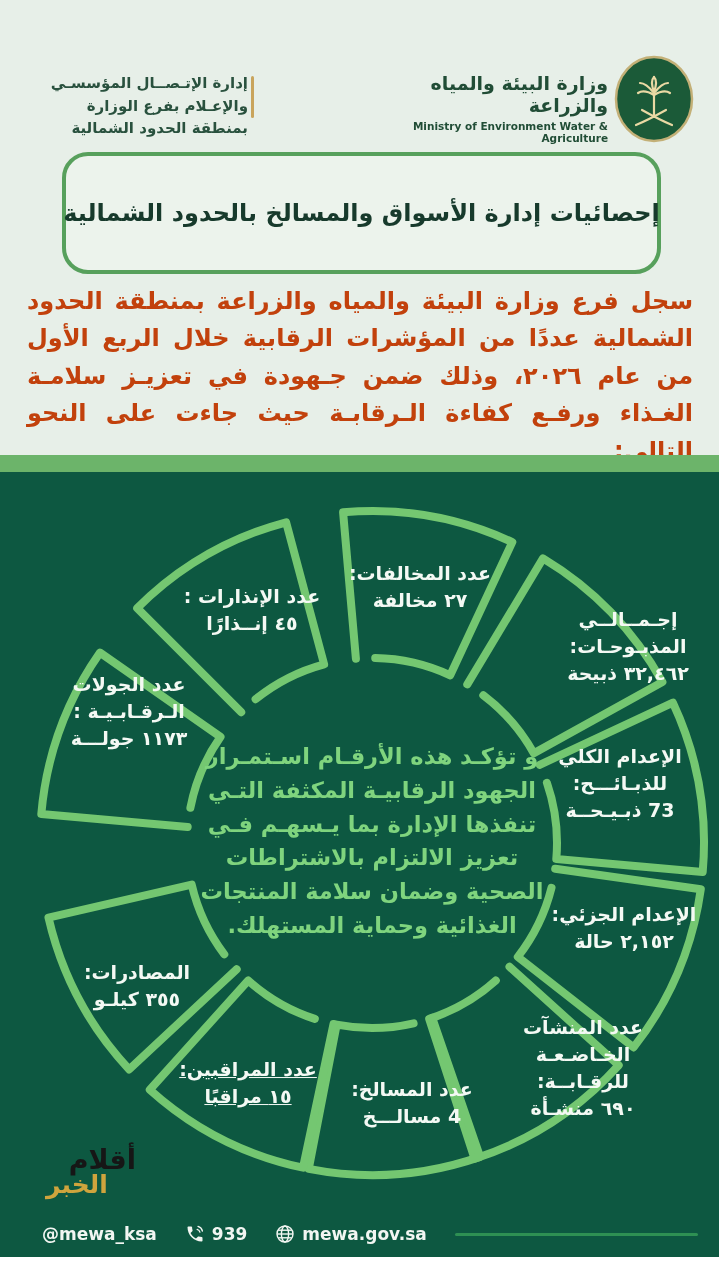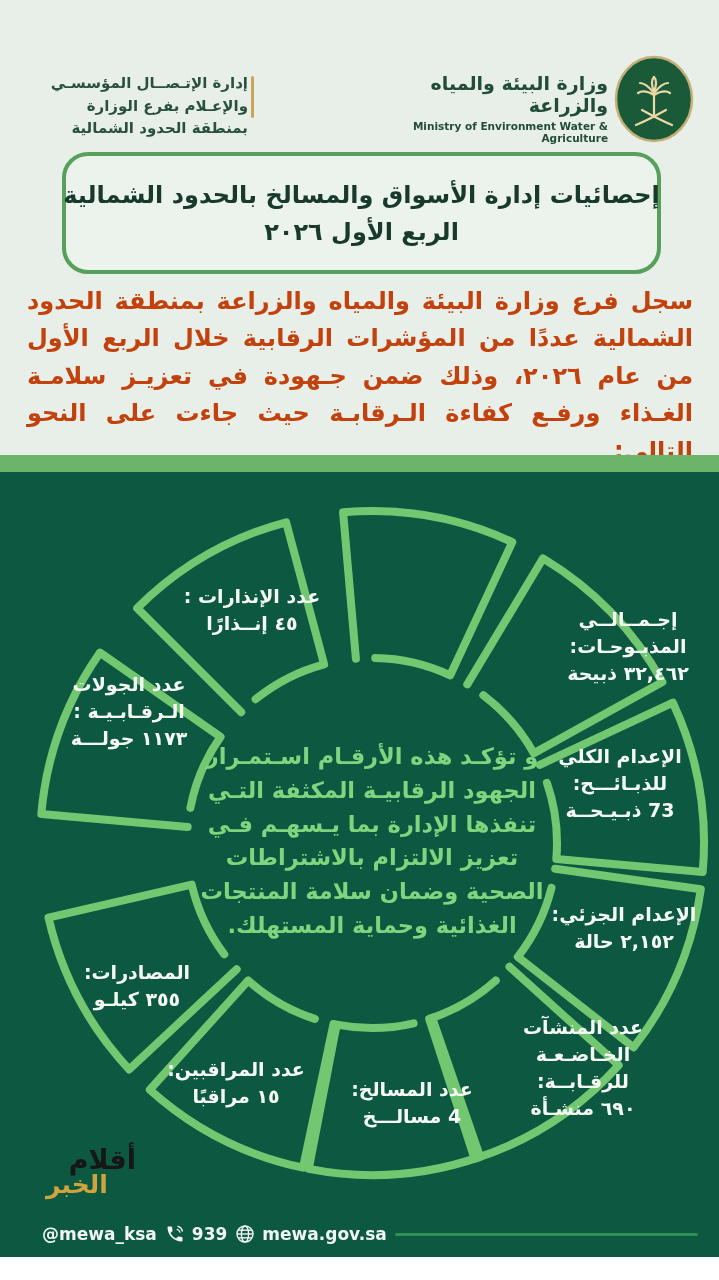--- a/index.html
+++ b/index.html
@@ -56,32 +56,32 @@
   }
   .stat .stat-label{display:block;}
   .stat .stat-value{display:block;}
   .al-right{text-align:center;}
   .s1{left:420px;top:587px;width:170px;}
   .s2{left:628px;top:646px;width:130px;}
   .s3{left:620px;top:783px;width:150px;}
   .s4{left:624px;top:928px;width:170px;}
   .s5{left:583px;top:1068px;width:128px;}
   .s6{left:412px;top:1103px;width:160px;}
-  .s7{left:236px;top:1083px;width:170px;}
+  .s7{left:248px;top:1083px;width:170px;text-decoration:underline;}
   .s8{left:137px;top:986px;width:140px;}
   .s9{left:129px;top:711px;width:132px;}
   .s10{left:252px;top:610px;width:180px;}
   
   .watermark{position:absolute;left:44px;top:1146px;width:92px;line-height:1.05;}
   .wm1{display:block;text-align:right;font-size:27px;font-weight:700;color:#161616;}
   .wm2{display:block;text-align:left;font-size:25px;font-weight:700;color:#cfa43d;margin-top:-2px;padding-left:2px;}
   
   .footer{
     position:absolute;left:42px;top:1220px;width:656px;height:28px;
-    display:flex;align-items:center;gap:8px;direction:ltr;
+    display:flex;align-items:center;gap:28px;direction:ltr;
     color:#f2f6f2;font-size:17px;font-weight:600;
   }
   .f-item{display:flex;align-items:center;gap:7px;white-space:nowrap;}
   .f-icon{display:inline-flex;width:20px;height:20px;}
   .f-line{flex:1;height:3px;background:#2e9053;border-radius:2px;}
 </style>
 </head>
 <body>
 
 <div class="canvas">
@@ -104,21 +104,20 @@
       <path d="M40 38 Q48 28 54 28"></path>
       <path d="M40 37 Q36 26 40 22"></path>
       <path d="M40 37 Q44 26 40 22"></path>
       <path d="M22 70 Q34 65 52 55"></path>
       <path d="M58 70 Q46 65 28 55"></path>
     </g>
   </svg>
 
   <div class="title-box">
     <span class="title-line">إحصائيات إدارة الأسواق والمسالخ بالحدود الشمالية</span>
-    <span class="title-line">الربع الأول ٢٠٢٦</span>
   </div>
 
   <div class="intro">سجل فرع وزارة البيئة والمياه والزراعة بمنطقة الحدود الشمالية عددًا من المؤشرات الرقابية خلال الربع الأول من عام ٢٠٢٦، وذلك ضمن جـهودة في تعزيـز سلامـة الغـذاء ورفـع كفاءة الـرقابـة حيث جاءت على النحو التالي:</div>
 
   <div class="band"></div>
   <div class="dark"></div>
 
   <svg class="wheel" id="wheel" viewBox="0 0 719 1280">
       <path d="M 355.9 658.7 L 343.1 512.3 A 332 332 0 0 1 512.3 542.1 L 450.2 675.3 A 185 185 0 0 0 375.2 658.0"></path>
       <path d="M 467.3 684.4 L 543.0 558.4 A 332 332 0 0 1 662.4 682.0 L 533.8 753.3 A 185 185 0 0 0 483.3 695.3"></path>
@@ -127,20 +126,24 @@
       <path d="M 509.5 966.8 L 618.7 1065.2 A 332 332 0 0 1 474.6 1158.8 L 429.2 1018.9 A 185 185 0 0 0 495.8 980.5"></path>
       <path d="M 432.2 1017.9 L 480.1 1156.9 A 332 332 0 0 1 308.7 1168.9 L 336.7 1024.6 A 185 185 0 0 0 413.6 1023.3"></path>
       <path d="M 333.5 1024.0 L 303.0 1167.7 A 332 332 0 0 1 149.8 1089.7 L 248.2 980.5 A 185 185 0 0 0 314.8 1018.9"></path>
       <path d="M 236.7 969.2 L 129.2 1069.4 A 332 332 0 0 1 48.5 917.7 L 191.7 884.6 A 185 185 0 0 0 224.3 954.3"></path>
       <path d="M 187.7 826.9 L 41.3 814.1 A 332 332 0 0 1 100.0 652.6 L 220.5 736.9 A 185 185 0 0 0 190.4 807.7"></path>
       <path d="M 241.2 712.2 L 137.2 608.2 A 332 332 0 0 1 286.1 522.3 L 324.1 664.3 A 185 185 0 0 0 255.6 699.2"></path>
     </svg>
 
   <div class="center-text">و تؤكـد هذه الأرقـام اسـتمـرار الجهود الرقابيـة المكثفة التـي تنفذها الإدارة بما يـسهـم فـي تعزيز الالتزام بالاشتراطات الصحية وضمان سلامة المنتجات الغذائية وحماية المستهلك.</div>
 
+  <div class="stat s1">
+    <span class="stat-label">عدد المخالفات:</span>
+    <span class="stat-value">٢٧ مخالفة</span>
+  </div>
   <div class="stat s2 al-right">
     <span class="stat-label">إجـمــالــي المذبـوحـات:</span>
     <span class="stat-value">٣٢,٤٦٢ ذبيحة</span>
   </div>
   <div class="stat s3 al-right">
     <span class="stat-label">الإعدام الكلي للذبـائـــح:</span>
     <span class="stat-value">73 ذبـيـحــة</span>
   </div>
   <div class="stat s4">
     <span class="stat-label">الإعدام الجزئي:</span>

